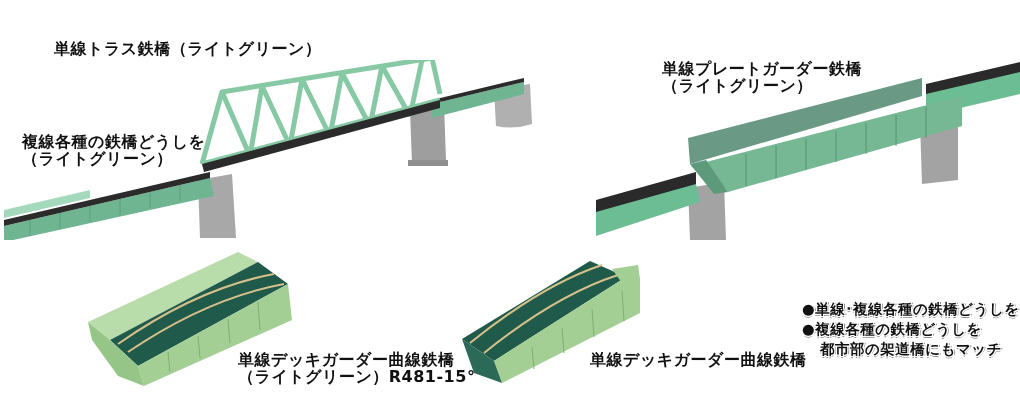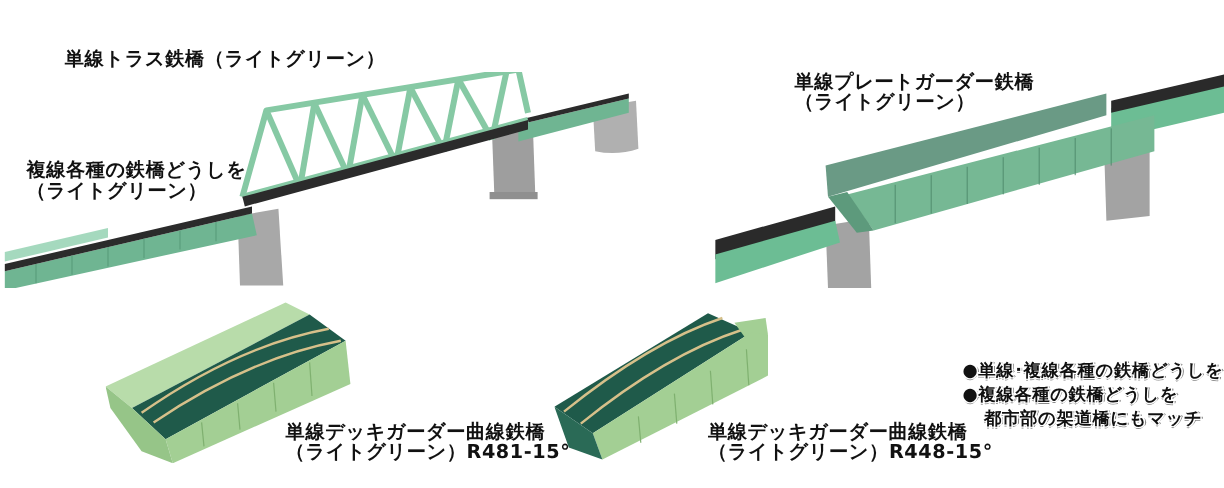--- a/index.html
+++ b/index.html
@@ -137,20 +137,19 @@
       <line x1="70" y1="92" x2="72" y2="114"></line>
         <line x1="100" y1="73" x2="102" y2="98"></line>
       <line x1="130" y1="54" x2="132" y2="82"></line>
         <line x1="160" y1="36" x2="162" y2="66"></line>
     </g>
   </svg>
 </div>
 
 <div class="abs label" style="left:590px;top:351px;">
   <span>単線デッキガーダー曲線鉄橋</span>
-  <span>（ライトグリーン）R448-15°</span>
 </div>
 
 <div class="abs feature" style="left:802px;top:299px;">
   <span>●単線･複線各種の鉄橋どうしを</span>
   <span>●複線各種の鉄橋どうしを</span>
   <span class="indent">都市部の架道橋にもマッチ</span>
 </div>
 
 </body></html>

